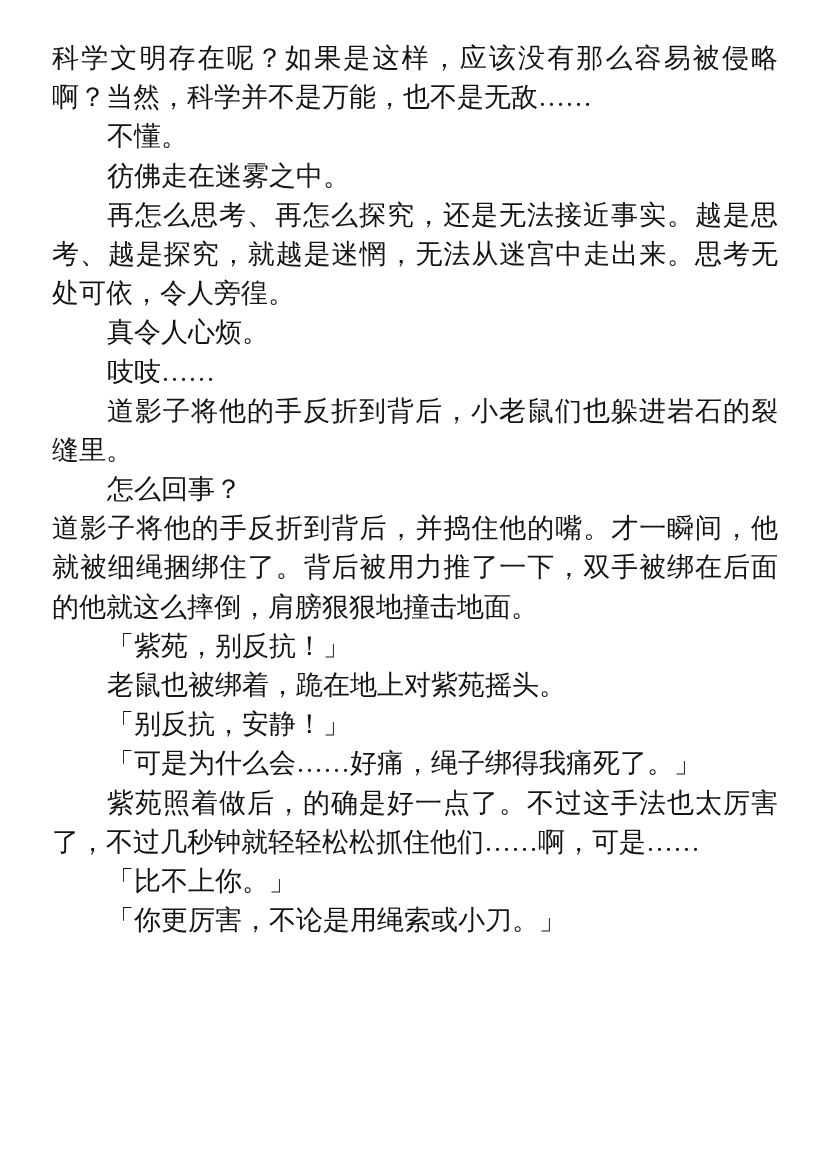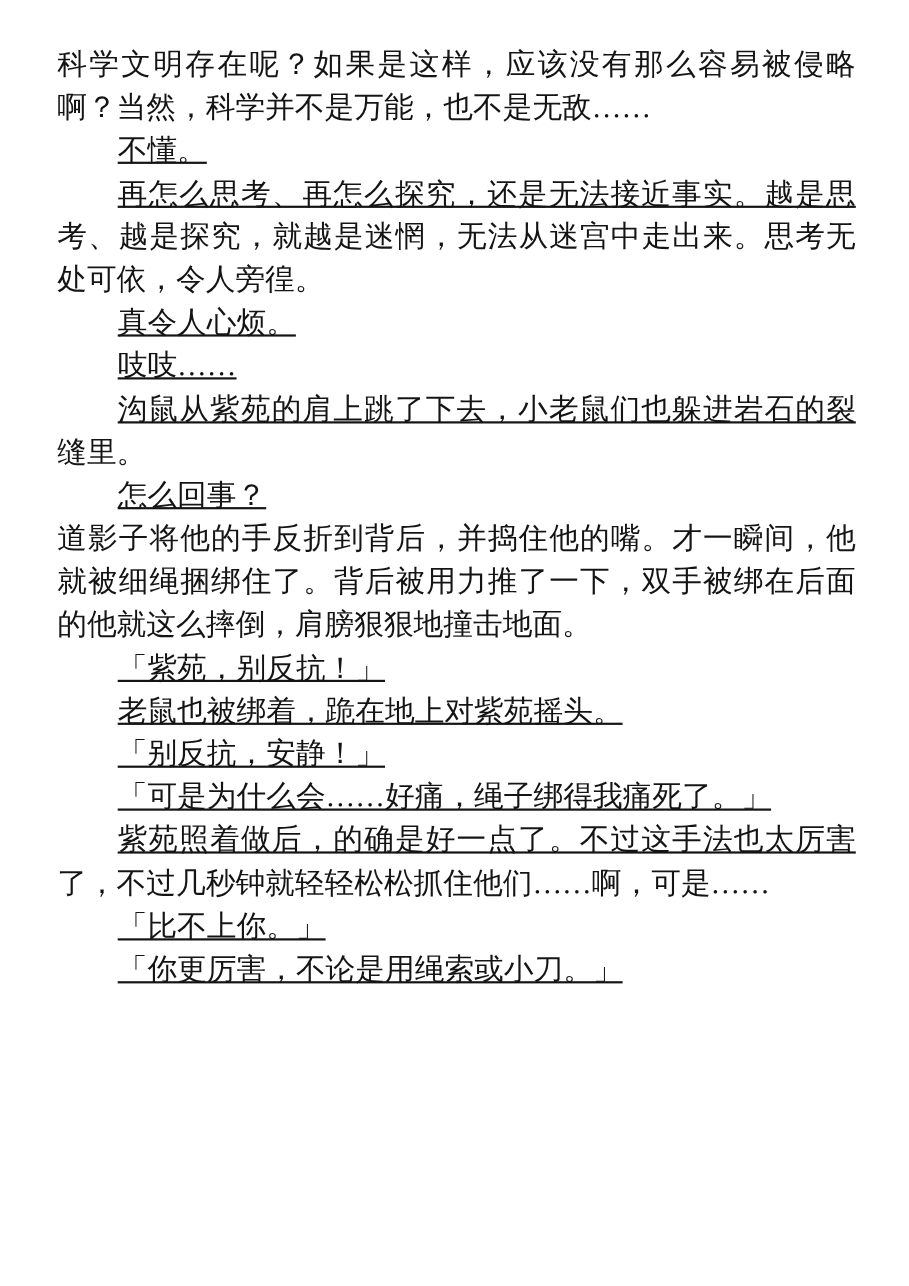--- a/index.html
+++ b/index.html
@@ -34,37 +34,37 @@
     text-align: justify;
     text-align-last: left;
     text-justify: inter-character;
   }
   .text-line.full {
     white-space: normal;
     text-align-last: justify;
   }
   .text-line.indent {
     padding-left: 55px;
-    text-decoration: underline;
   }
 </style>
 </head>
 <body>
 
 <div class="page">
   <div id="page-text">
       <div class="text-line full">科学文明存在呢？如果是这样，应该没有那么容易被侵略</div>
       <div class="text-line">啊？当然，科学并不是万能，也不是无敌……</div>
       <div class="text-line indent">不懂。</div>
+      <div class="text-line indent">彷佛走在迷雾之中。</div>
       <div class="text-line indent full">再怎么思考、再怎么探究，还是无法接近事实。越是思</div>
       <div class="text-line full">考、越是探究，就越是迷惘，无法从迷宫中走出来。思考无</div>
       <div class="text-line">处可依，令人旁徨。</div>
       <div class="text-line indent">真令人心烦。</div>
       <div class="text-line indent">吱吱……</div>
-      <div class="text-line indent full">沟鼠从紫苑的肩上跳了下去，小老鼠们也躲进岩石的裂</div>
+      <div class="text-line indent full">道影子将他的手反折到背后，小老鼠们也躲进岩石的裂</div>
       <div class="text-line">缝里。</div>
       <div class="text-line indent">怎么回事？</div>
       <div class="text-line full">道影子将他的手反折到背后，并捣住他的嘴。才一瞬间，他</div>
       <div class="text-line full">就被细绳捆绑住了。背后被用力推了一下，双手被绑在后面</div>
       <div class="text-line">的他就这么摔倒，肩膀狠狠地撞击地面。</div>
       <div class="text-line indent">「紫苑，别反抗！」</div>
       <div class="text-line indent">老鼠也被绑着，跪在地上对紫苑摇头。</div>
       <div class="text-line indent">「别反抗，安静！」</div>
       <div class="text-line indent">「可是为什么会……好痛，绳子绑得我痛死了。」</div>
       <div class="text-line indent full">紫苑照着做后，的确是好一点了。不过这手法也太厉害</div>

